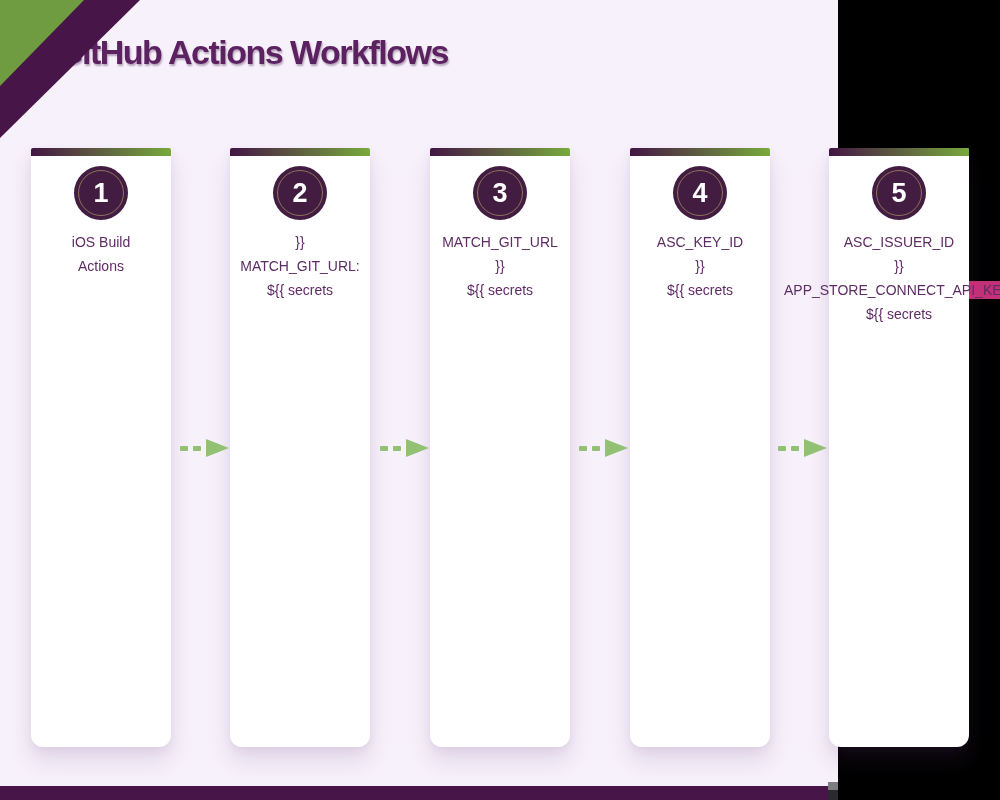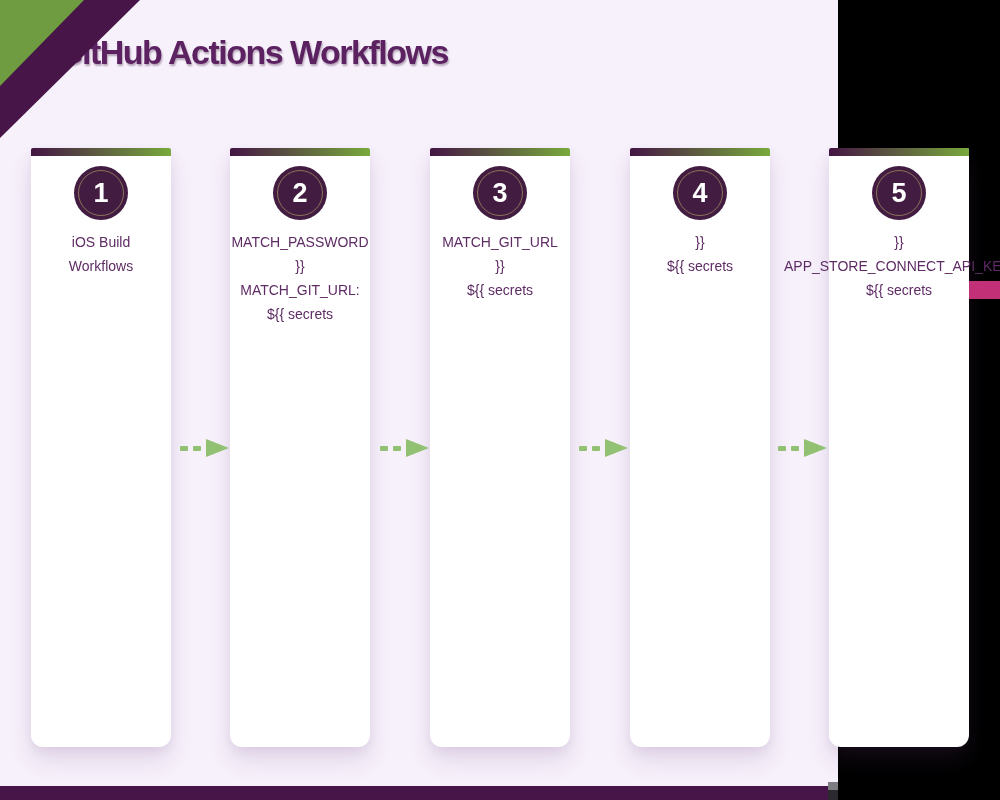--- a/index.html
+++ b/index.html
@@ -131,35 +131,32 @@
   <div class="card card-1">
     <div class="card-bar"></div>
     <div class="badge">
       <span class="badge-number">1</span>
     </div>
     <div class="card-lines">
       <div class="card-line">
           <span>iOS Build</span>
         </div>
       <div class="card-line">
-          <span>Workflows</span>
+          <span>Actions</span>
         </div>
     </div>
   </div>
 
   <div class="card card-2">
     <div class="card-bar"></div>
     <div class="badge">
       <span class="badge-number">2</span>
     </div>
     <div class="card-lines">
       <div class="card-line">
-          <span>MATCH_PASSWORD</span>
-        </div>
-      <div class="card-line">
           <span>}}</span>
         </div>
       <div class="card-line">
           <span>MATCH_GIT_URL:</span>
         </div>
       <div class="card-line">
           <span>${{ secrets</span>
         </div>
     </div>
   </div>
@@ -182,34 +179,40 @@
     </div>
   </div>
 
   <div class="card card-4">
     <div class="card-bar"></div>
     <div class="badge">
       <span class="badge-number">4</span>
     </div>
     <div class="card-lines">
       <div class="card-line">
+          <span>ASC_KEY_ID</span>
+        </div>
+      <div class="card-line">
           <span>}}</span>
         </div>
       <div class="card-line">
           <span>${{ secrets</span>
         </div>
     </div>
   </div>
 
   <div class="card card-5">
     <div class="card-bar"></div>
     <div class="badge">
       <span class="badge-number">5</span>
     </div>
     <div class="card-lines">
+      <div class="card-line">
+          <span>ASC_ISSUER_ID</span>
+        </div>
       <div class="card-line">
           <span>}}</span>
         </div>
       <div class="card-line">
           <span>APP_STORE_CONNECT_API_KEY:</span>
         </div>
       <div class="card-line">
           <span>${{ secrets</span>
         </div>
     </div>

